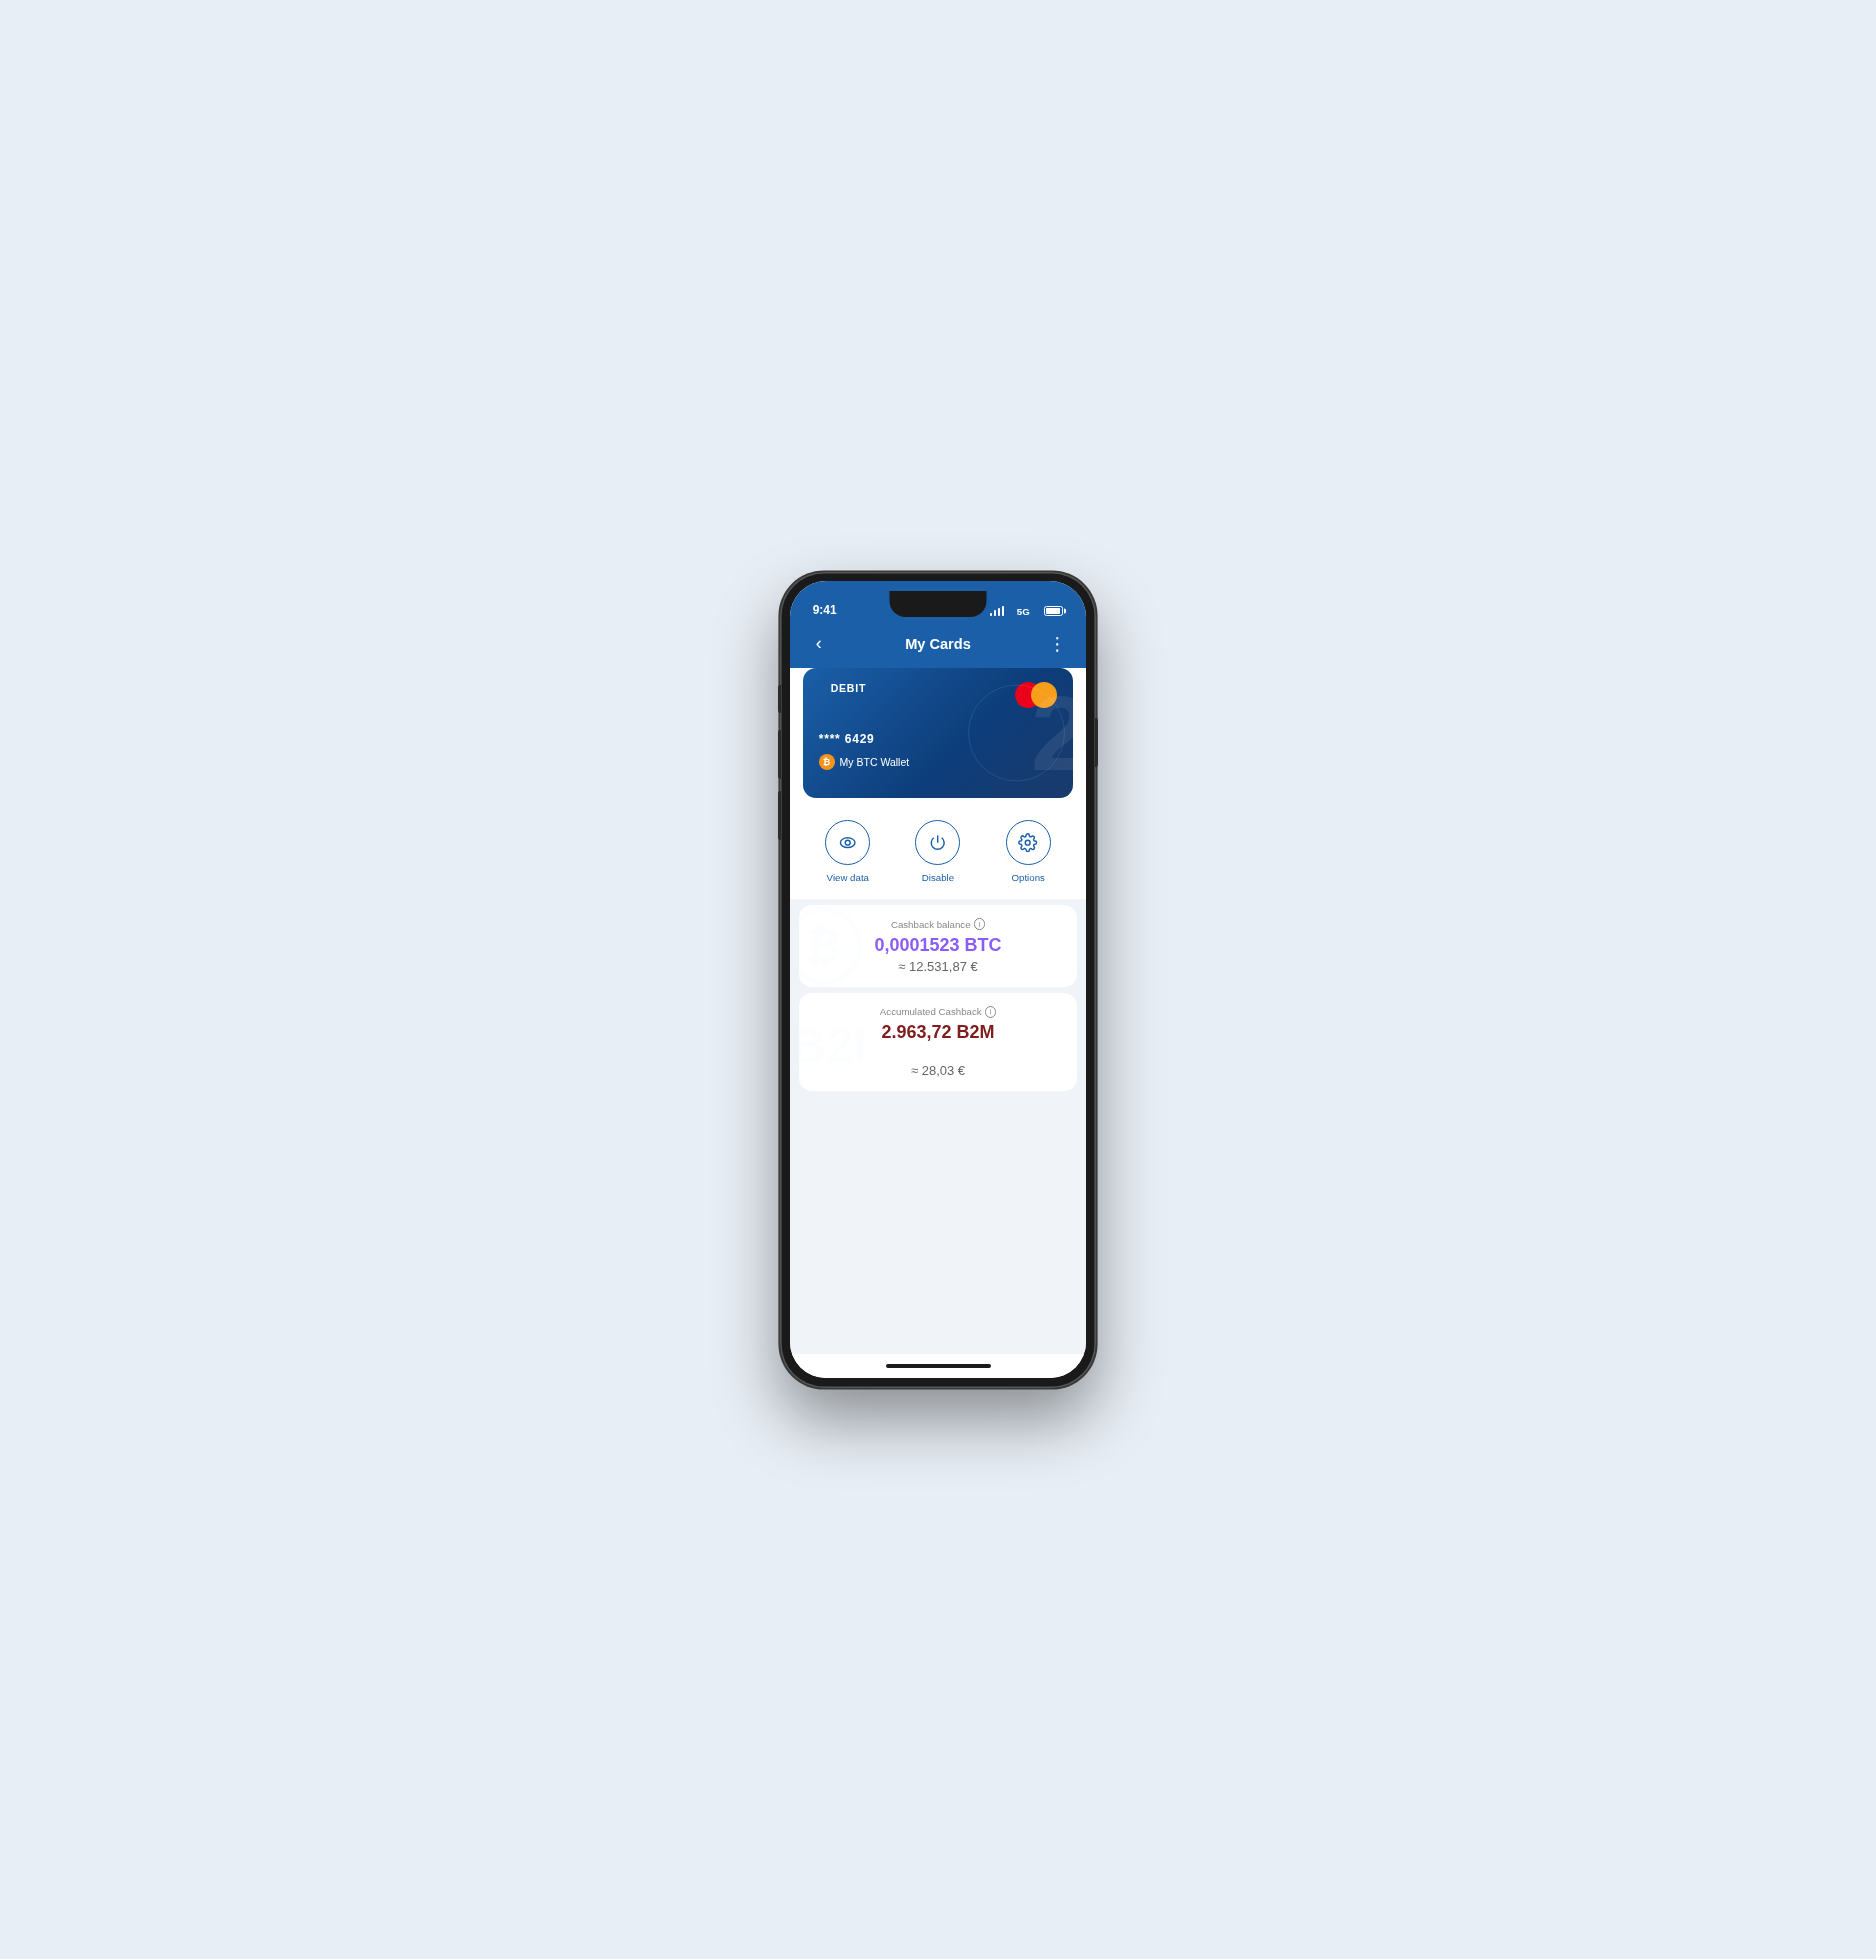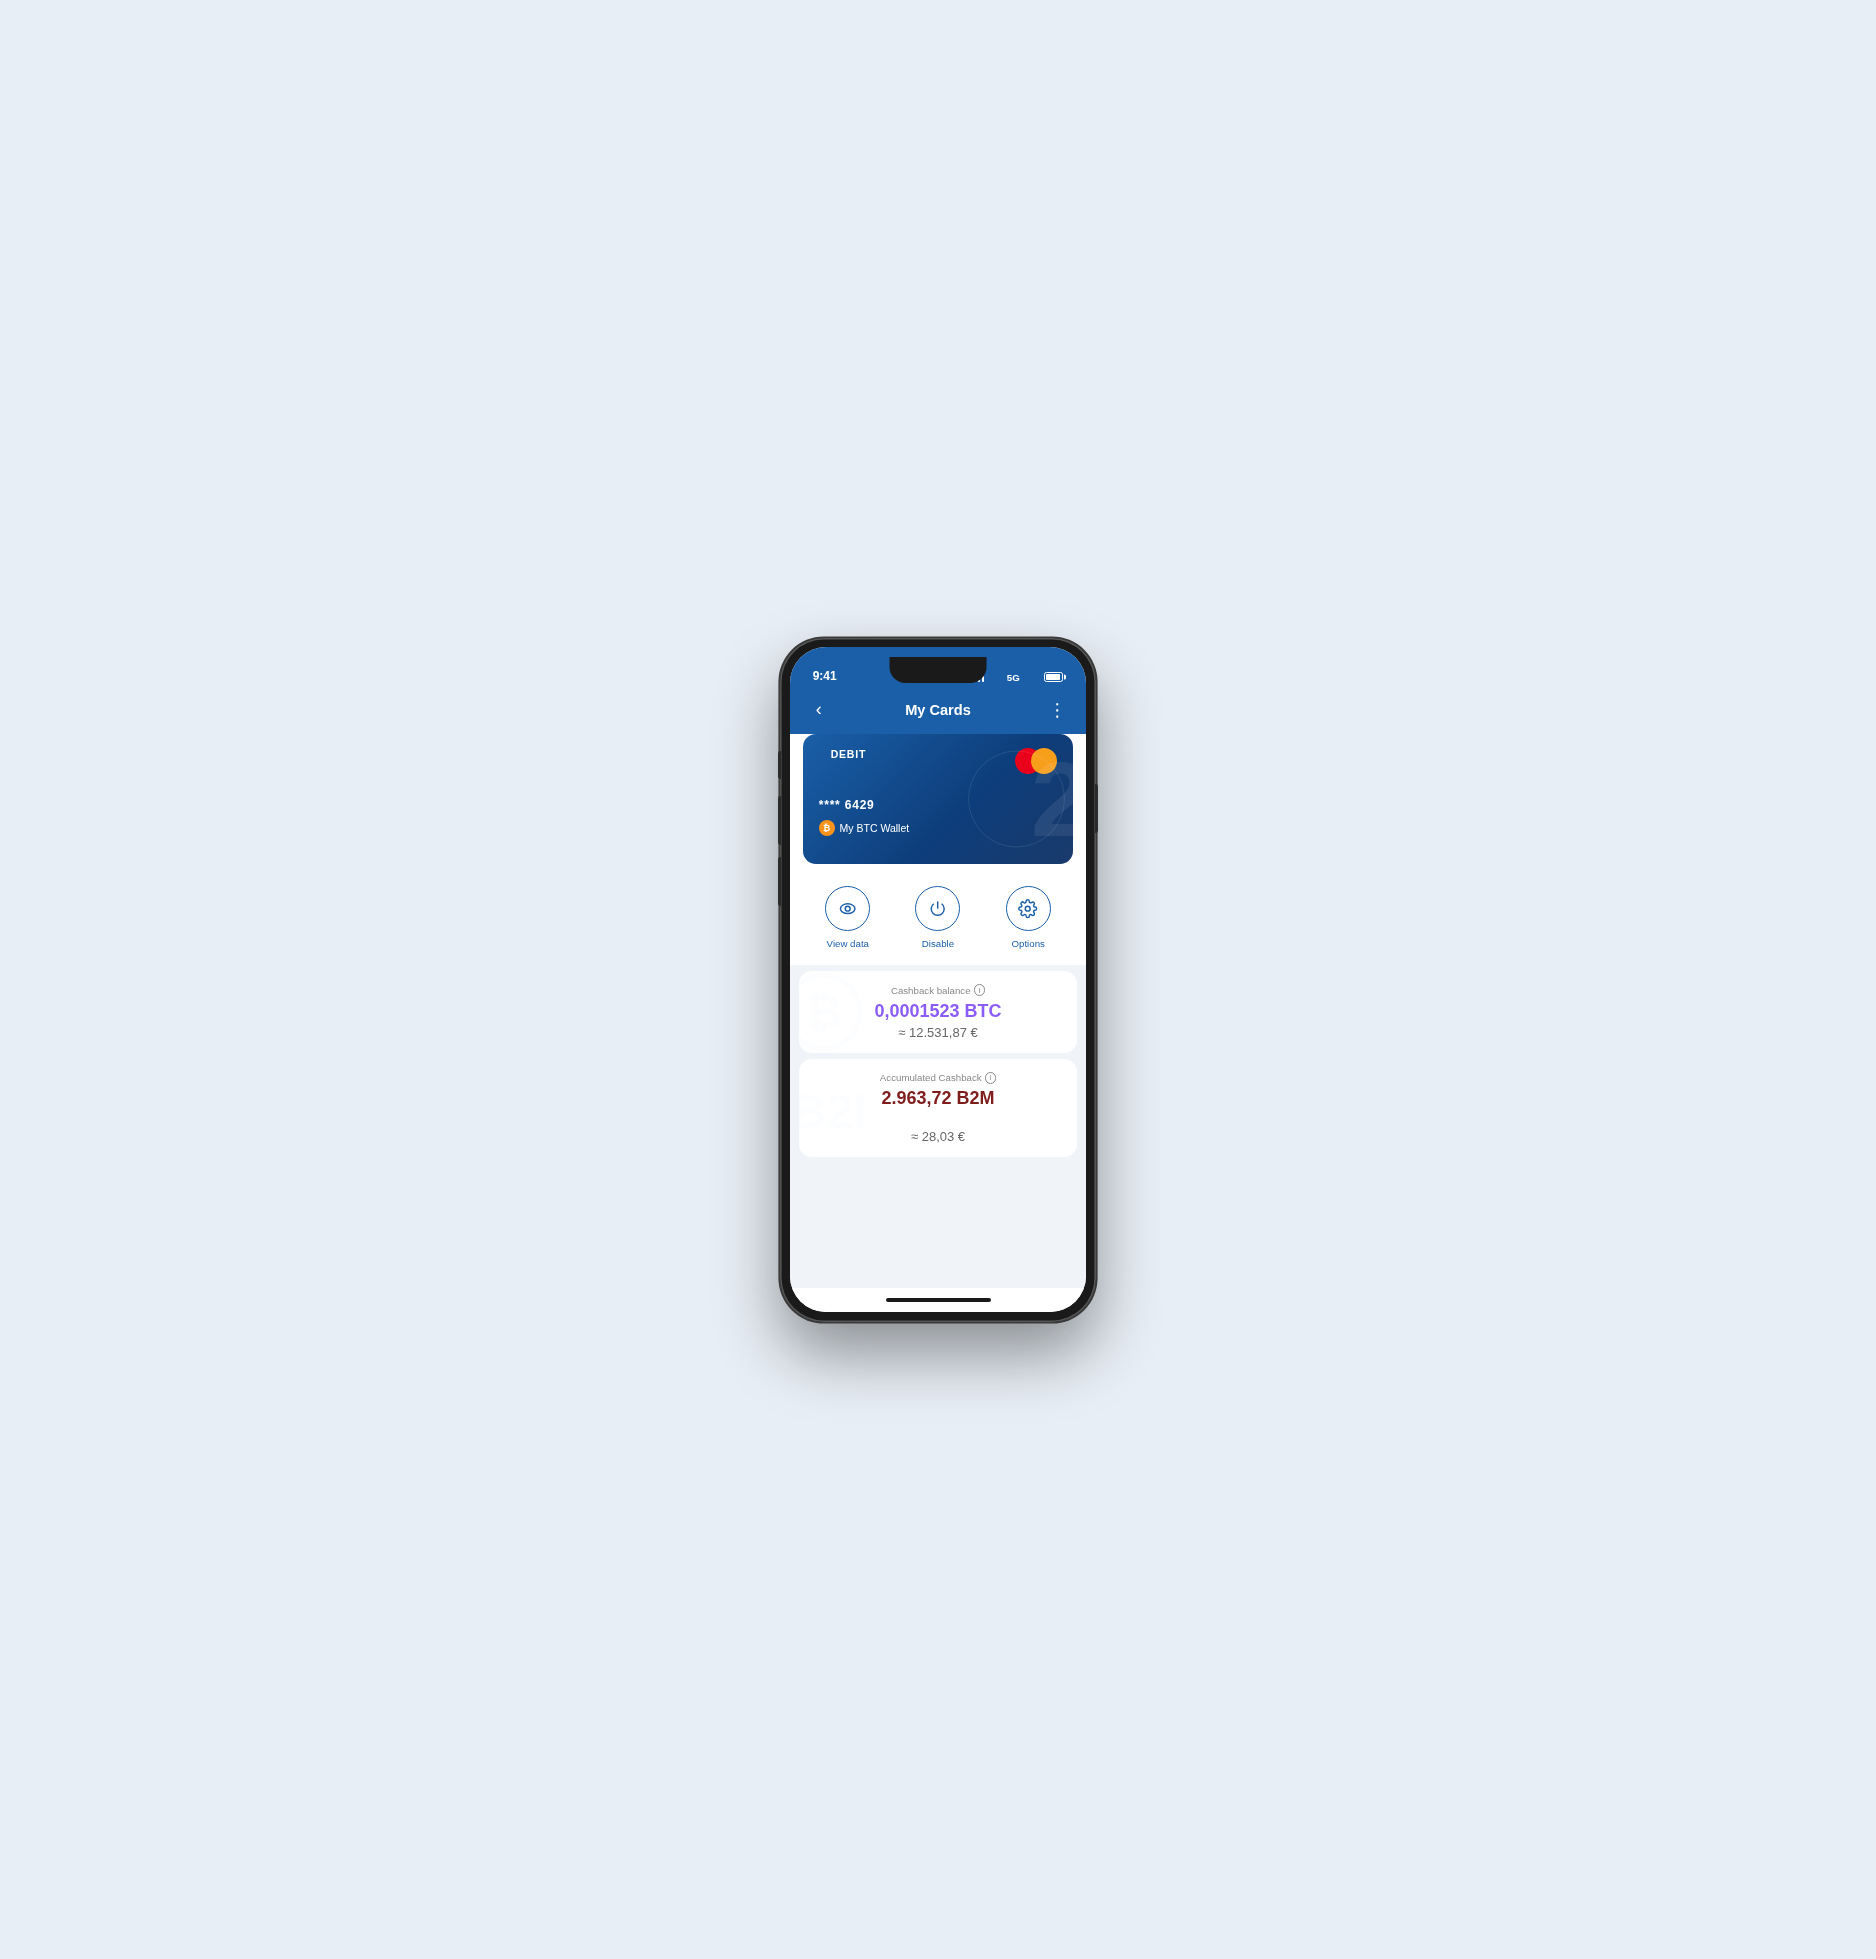--- a/index.html
+++ b/index.html
@@ -8,21 +8,21 @@
       display: flex;
       justify-content: center;
       align-items: center;
       min-height: 100vh;
       font-family: -apple-system, BlinkMacSystemFont, 'Segoe UI', sans-serif;
     }
 
     .phone-wrapper {
       position: relative;
       width: 316px;
-      height: 684px;
+      height: 816px;
     }
 
     .phone-frame {
       position: absolute;
       inset: 0;
       background: #1a1a1a;
       border-radius: 44px;
       box-shadow:
         0 0 0 1.6px #3a3a3a,
         0 32px 65px rgba(0,0,0,0.4),
@@ -68,21 +68,21 @@
 
     .status-time {
       color: white;
       font-size: 12px;
       font-weight: 600;
     }
 
     .status-icons {
       display: flex;
       align-items: center;
-      gap: 21px;
+      gap: 11px;
     }
 
     .signal-bars {
       display: flex;
       align-items: flex-end;
       gap: 1.6px;
       height: 9.7px;
     }
 
     .signal-bar {

